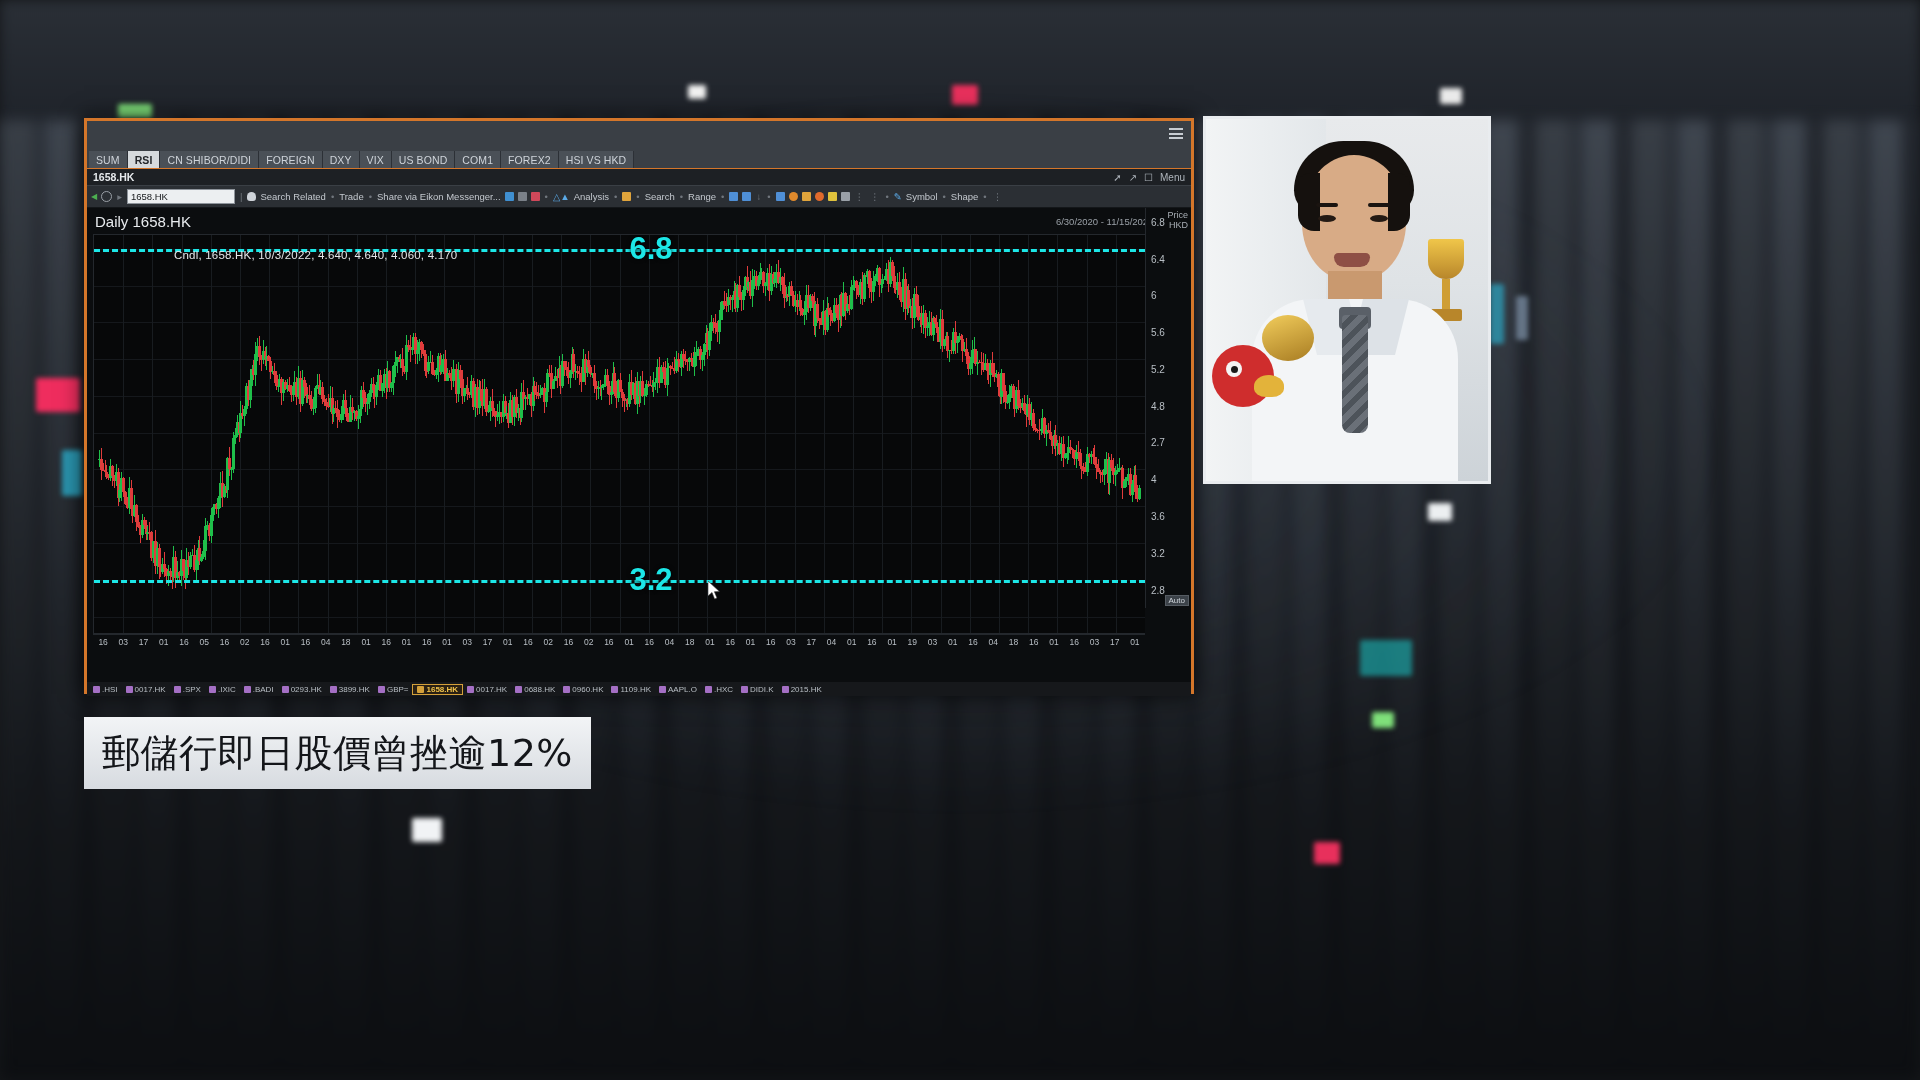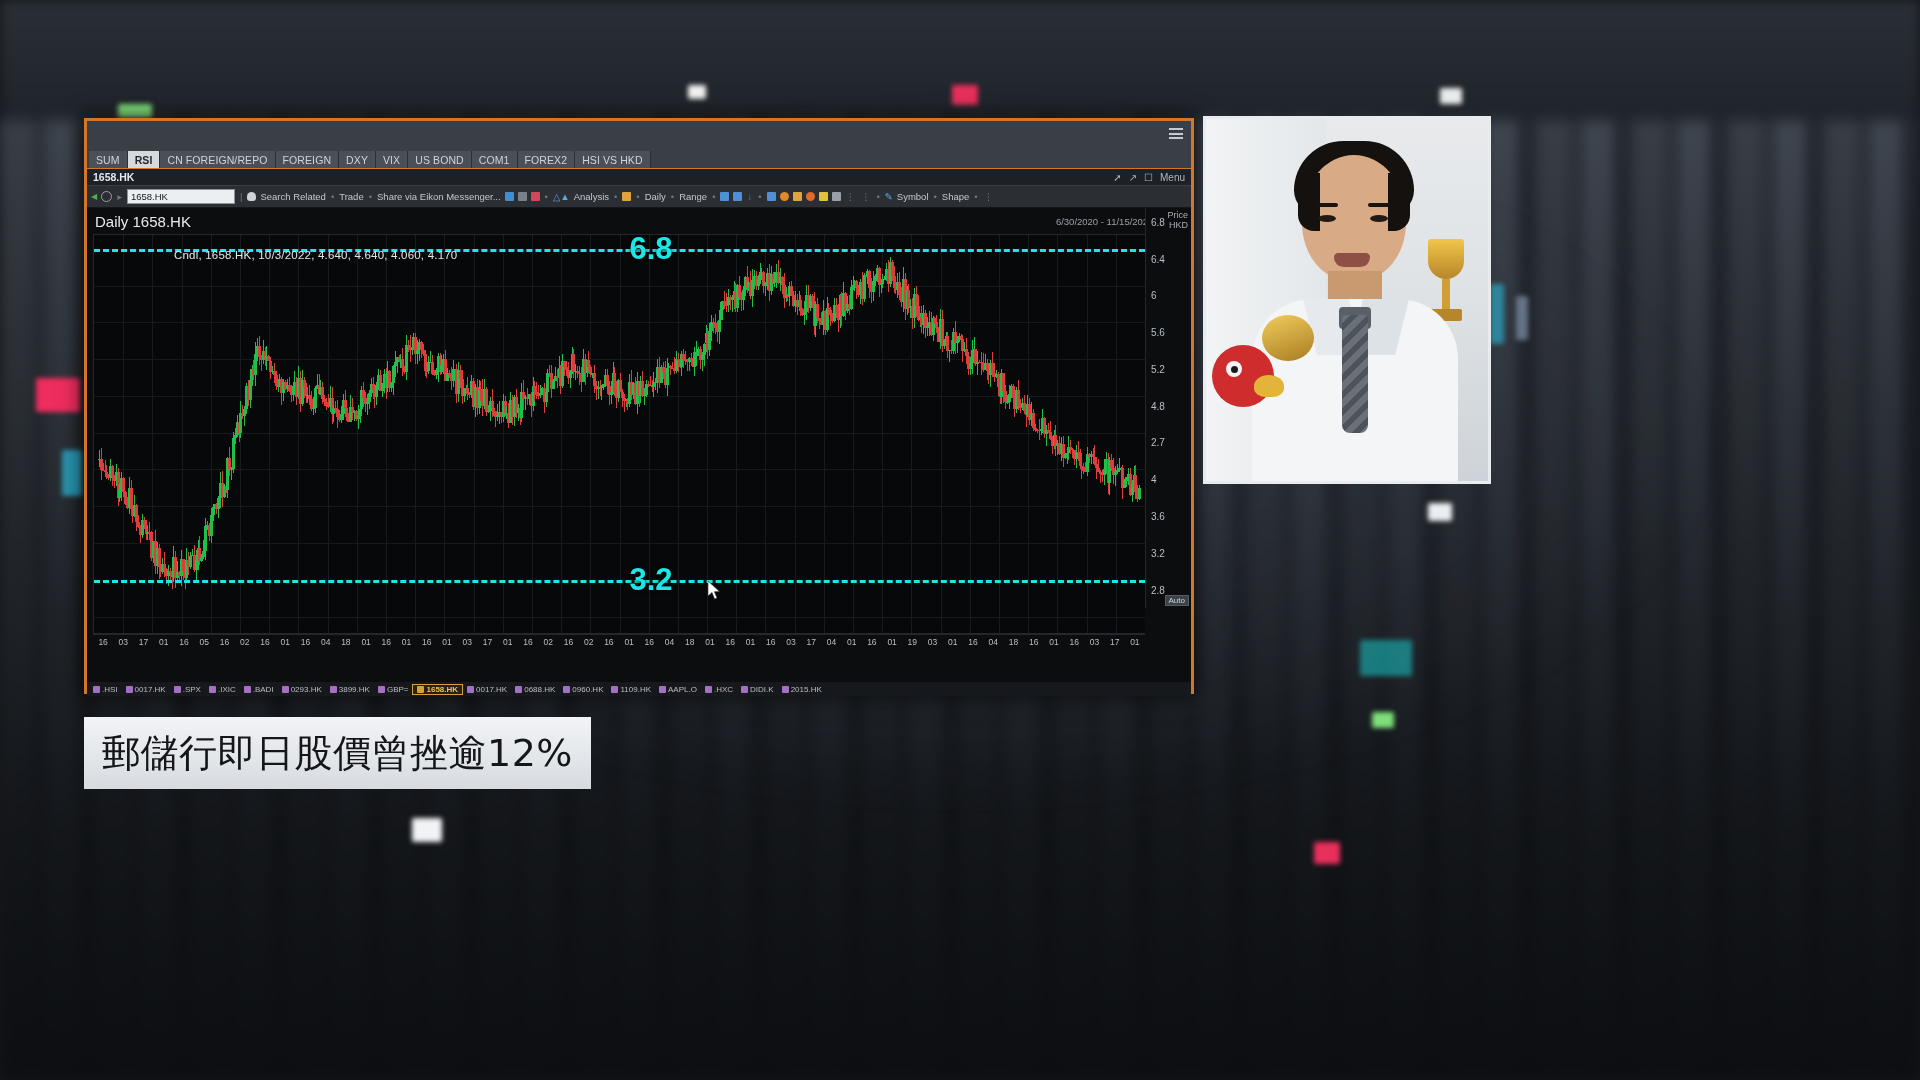--- a/index.html
+++ b/index.html
@@ -233,21 +233,21 @@
     <div class="hamburger">
         <i></i>
         <i></i>
         <i></i>
       </div>
   </div>
 
   <div class="tabstrip" id="tabstrip">
       <div class="tab">SUM</div>
       <div class="tab active">RSI</div>
-      <div class="tab">CN FOREIGN/REPO</div>
+      <div class="tab">CN SHIBOR/DIDI</div>
       <div class="tab">FOREIGN</div>
       <div class="tab">DXY</div>
       <div class="tab">VIX</div>
       <div class="tab">US BOND</div>
       <div class="tab">COM1</div>
       <div class="tab">FOREX2</div>
       <div class="tab">HSI VS HKD</div>
     </div>
 
   <div class="symbolrow">
@@ -274,21 +274,21 @@
     <span class="tb-item">Share via Eikon Messenger...</span>
     <span class="sq" style="background:#3f8fd0;"></span>
     <span class="sq" style="background:#7a8088;"></span>
     <span class="sq" style="background:#d0485a;"></span>
     <span class="tb-sep">•</span>
     <span class="tb-item blue">△▲</span>
     <span class="tb-item">Analysis</span>
     <span class="tb-sep">•</span>
     <span class="sq" style="background:#e0a43c;"></span>
     <span class="tb-sep">•</span>
-    <span class="tb-item">Daily</span>
+    <span class="tb-item">Search</span>
     <span class="tb-sep">•</span>
     <span class="tb-item">Range</span>
     <span class="tb-sep">•</span>
     <span class="sq" style="background:#4f8fd6;"></span>
     <span class="sq" style="background:#4f8fd6;"></span>
     <span class="tb-sep">↓</span>
     <span class="tb-sep">•</span>
     <span class="sq" style="background:#4f8fd6;"></span>
     <span class="sq" style="background:#e08a2c;border-radius:50%;"></span>
     <span class="sq" style="background:#e0a43c;"></span>

